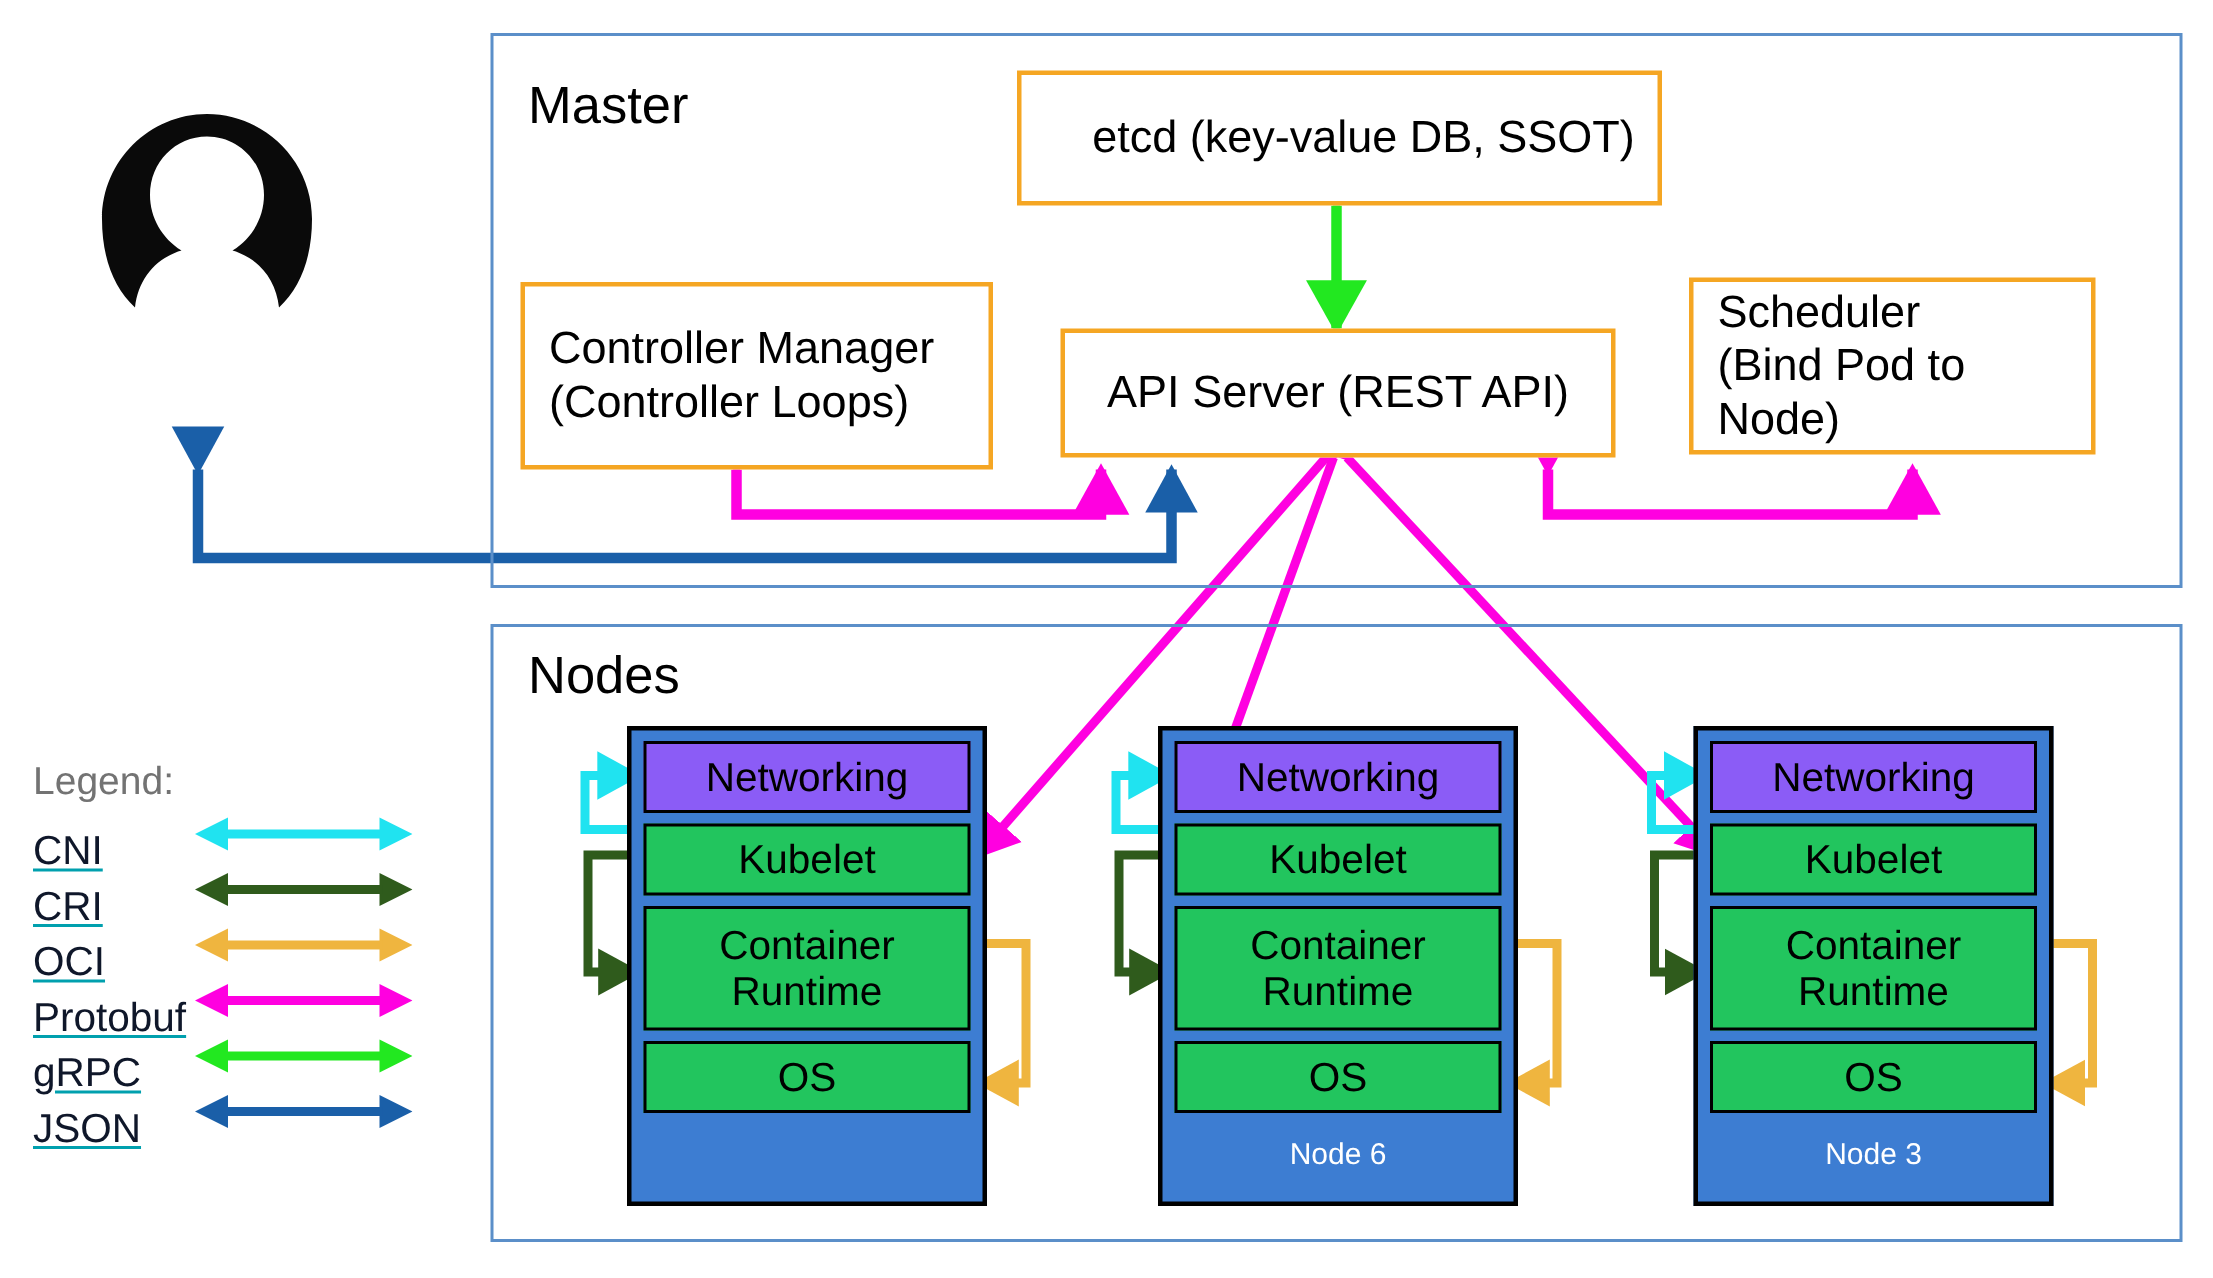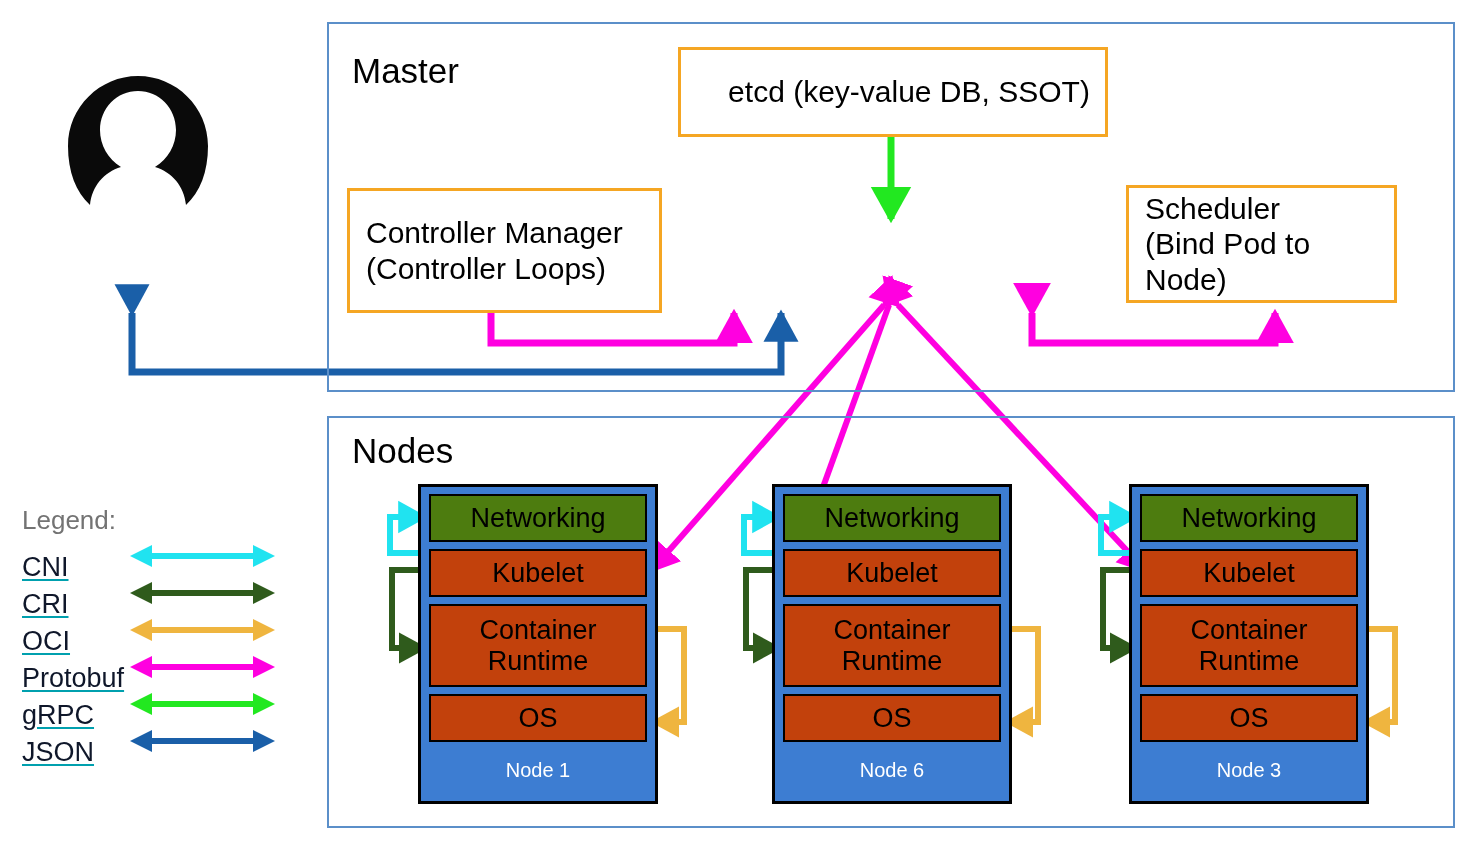--- a/index.html
+++ b/index.html
@@ -74,33 +74,33 @@
   .node {
     position: absolute;
     background: #3d7dd2;
     border: 3px solid #000000;
     box-sizing: border-box;
   }
   .node-layer {
     position: absolute;
     left: 8px;
     right: 8px;
-    background: #c2410c;
+    background: #22c55e;
     border: 2px solid #000000;
     box-sizing: border-box;
     display: flex;
     align-items: center;
     justify-content: center;
     text-align: center;
     color: #000000;
     font-size: 27px;
     line-height: 1.12;
   }
   .node-layer.networking {
-    background: #4d7c0f;
+    background: #8b5cf6;
   }
   .node-name {
     position: absolute;
     left: 0;
     right: 0;
     text-align: center;
     color: #ffffff;
     font-size: 20px;
     white-space: nowrap;
   }
@@ -259,20 +259,23 @@
     <span>etcd (key-value DB, SSOT)</span>
   </div>
 
   <div class="mbox left" style="left:347px; top:188px; width:315px; height:125px;">
     <span>
       <span>Controller Manager</span><br>
       <span>(Controller Loops)</span>
     </span>
   </div>
 
+  <div class="mbox" style="left:707px; top:219px; width:370px; height:86px;">
+    <span>API Server (REST API)</span>
+  </div>
 
   <div class="mbox left" style="left:1126px; top:185px; width:271px; height:118px;">
     <span>
       <span>Scheduler</span><br>
       <span>(Bind Pod to Node)</span>
     </span>
   </div>
 
   <div class="group-box" style="left:327px; top:416px; width:1128px; height:412px;"></div>
   <div class="group-title" style="left:352px; top:433px;">Nodes</div>
@@ -286,21 +289,20 @@
     </div>
     <div class="node-layer" style="top:117px; height:83px;">
       <span>
         <span>Container</span><br>
         <span>Runtime</span>
       </span>
     </div>
     <div class="node-layer" style="top:207px; height:48px;">
       <span>OS</span>
     </div>
-    <div class="node-name" style="top:272px;">Node 1</div>
   </div>
 
   <div class="node" style="left:772px; top:484px; width:240px; height:320px;">
     <div class="node-layer networking" style="top:7px; height:48px;">
       <span>Networking</span>
     </div>
     <div class="node-layer" style="top:62px; height:48px;">
       <span>Kubelet</span>
     </div>
     <div class="node-layer" style="top:117px; height:83px;">

